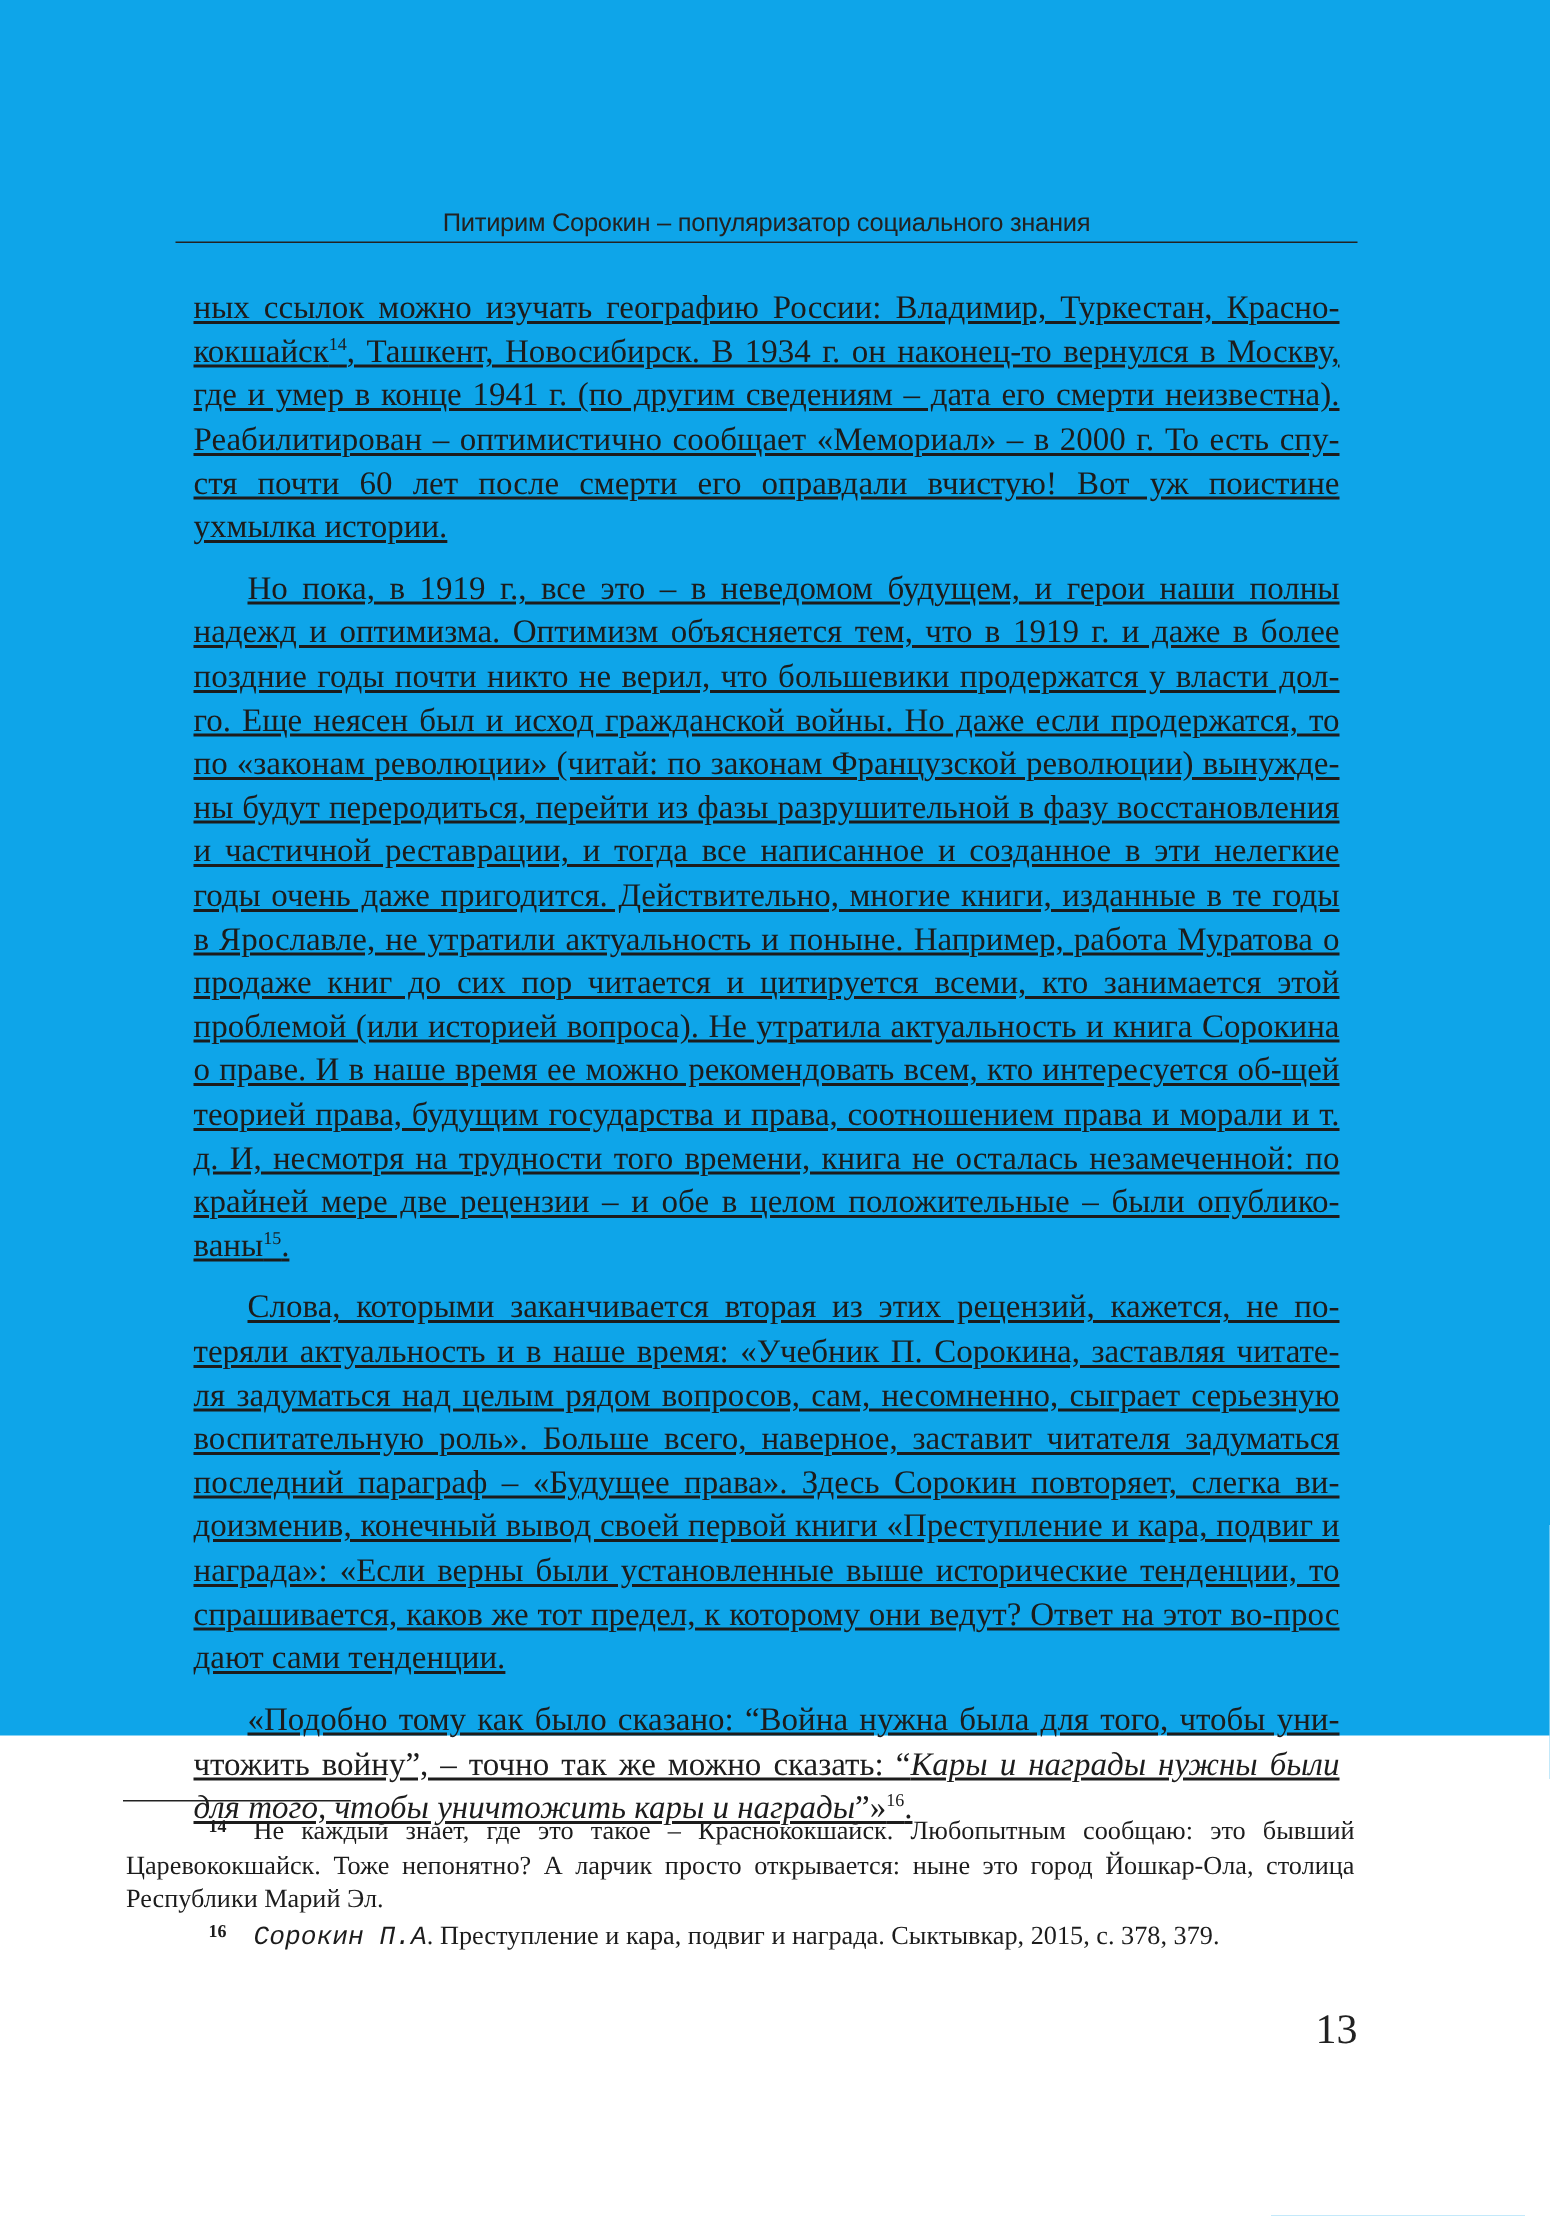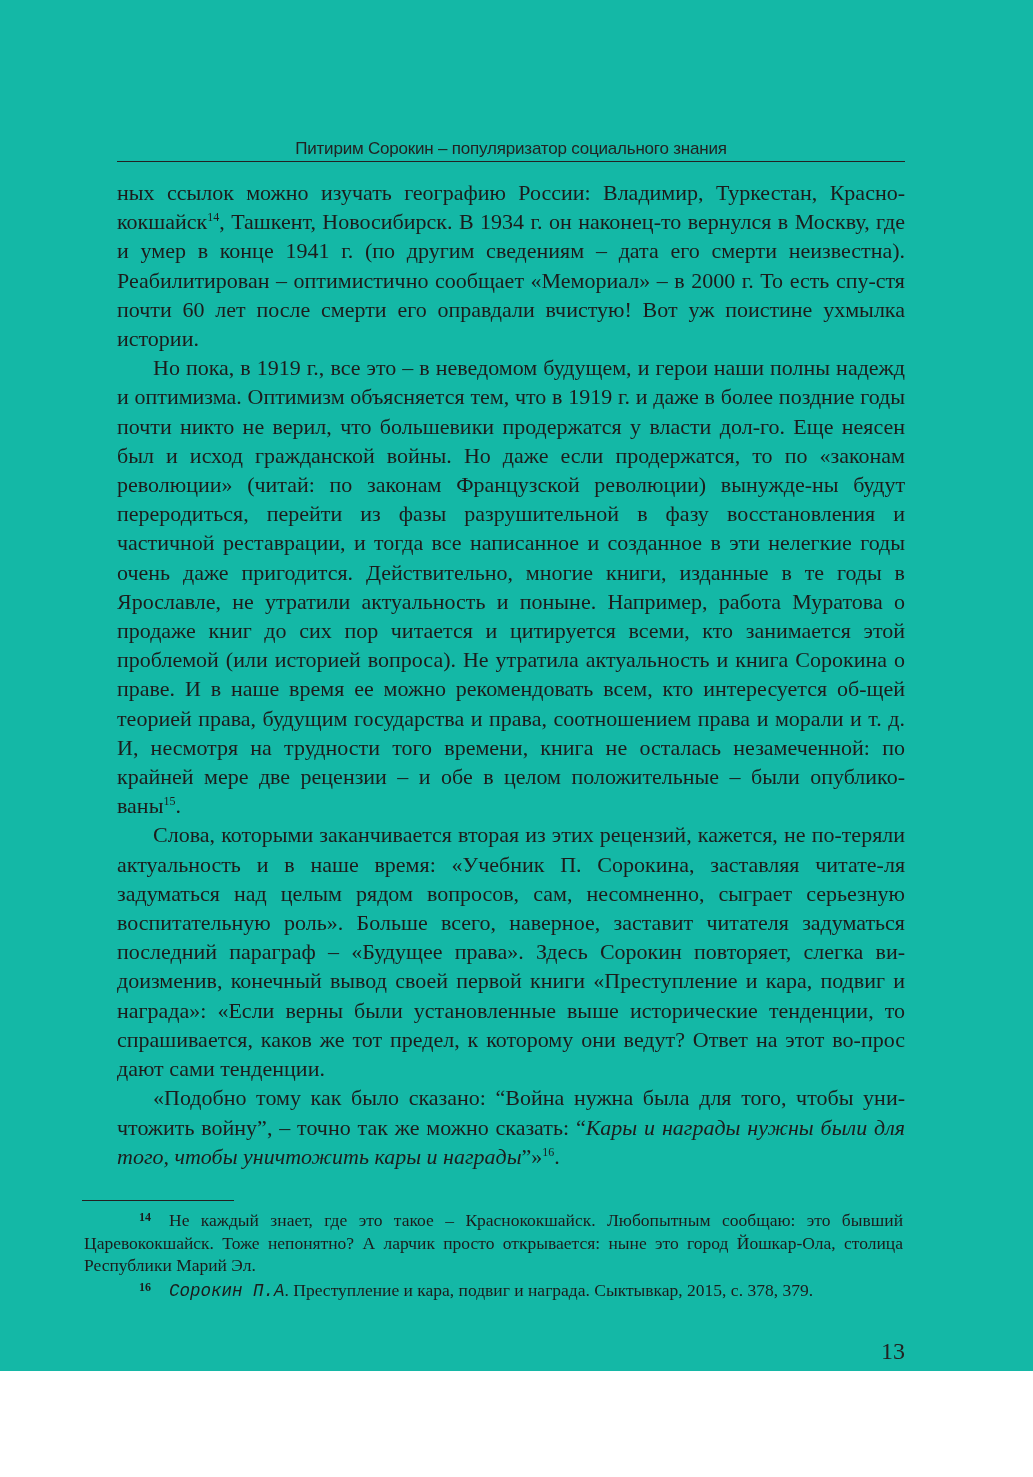--- a/index.html
+++ b/index.html
@@ -1,44 +1,44 @@
 <!DOCTYPE html>
 <html><head>
 <meta charset="utf-8">
 <style>
   html, body { margin: 0; padding: 0; background: #ffffff; }
   body { width: 1033px; height: 1477px; position: relative; overflow: hidden; color: #1a1a1a; }
-  .page { position: absolute; left: 0; top: 0; width: 1033px; height: 1371px; background: #14b8a6; }
+  .page { position: absolute; left: 0; top: 0; width: 1033px; height: 1157px; background: #0ea5e9; }
   .running-head {
     position: absolute; left: 117px; width: 788px; top: 139px;
     text-align: center; font-family: "Liberation Sans", sans-serif; font-size: 17px;
     letter-spacing: -0.2px; color: #222;
   }
   .head-rule { position: absolute; left: 117px; width: 788px; top: 161px; height: 0; border-top: 1.3px solid #222; }
   .body-text {
     position: absolute; left: 117px; width: 788px; top: 178px;
     font-family: "Liberation Serif", serif; font-size: 22px; line-height: 29.2px;
     text-align: justify; color: #1c1c1c;
   }
-  .body-text p { margin: 0; text-indent: 0; }
+  .body-text p { margin: 12px; text-indent: 0; text-decoration: underline; }
   .body-text p.indent { text-indent: 36px; }
   .body-text .it { font-style: italic; }
   sup { font-size: 12px; line-height: 0; vertical-align: 8px; }
   .fn-rule { position: absolute; left: 82px; width: 152px; top: 1200px; border-top: 1.2px solid #222; }
   .footnotes {
     position: absolute; left: 82px; width: 823px; top: 1207px;
     font-family: "Liberation Serif", serif; font-size: 17.5px; line-height: 22.5px;
     text-align: justify; color: #1c1c1c;
   }
   .footnotes p { margin: 2px; text-indent: 55px; }
   .footnotes .fn-num { display: inline-block; width: 30px; text-indent: 0; font-size: 12px; font-weight: bold; vertical-align: 5px; line-height: 0; }
   .footnotes .it { font-style: italic; font-family: Liberation Mono, monospace; }
   .page-number {
     position: absolute; right: 128px; top: 1338px;
-    font-family: "Liberation Serif", serif; font-size: 24px; color: #222;
+    font-family: "Liberation Serif", serif; font-size: 28px; color: #222;
   }
 </style>
 </head>
 <body>
 
 <div class="page">
   <div class="running-head">Питирим Сорокин – популяризатор социального знания</div>
   <div class="head-rule"></div>
 
   <div class="body-text" id="body-text">

